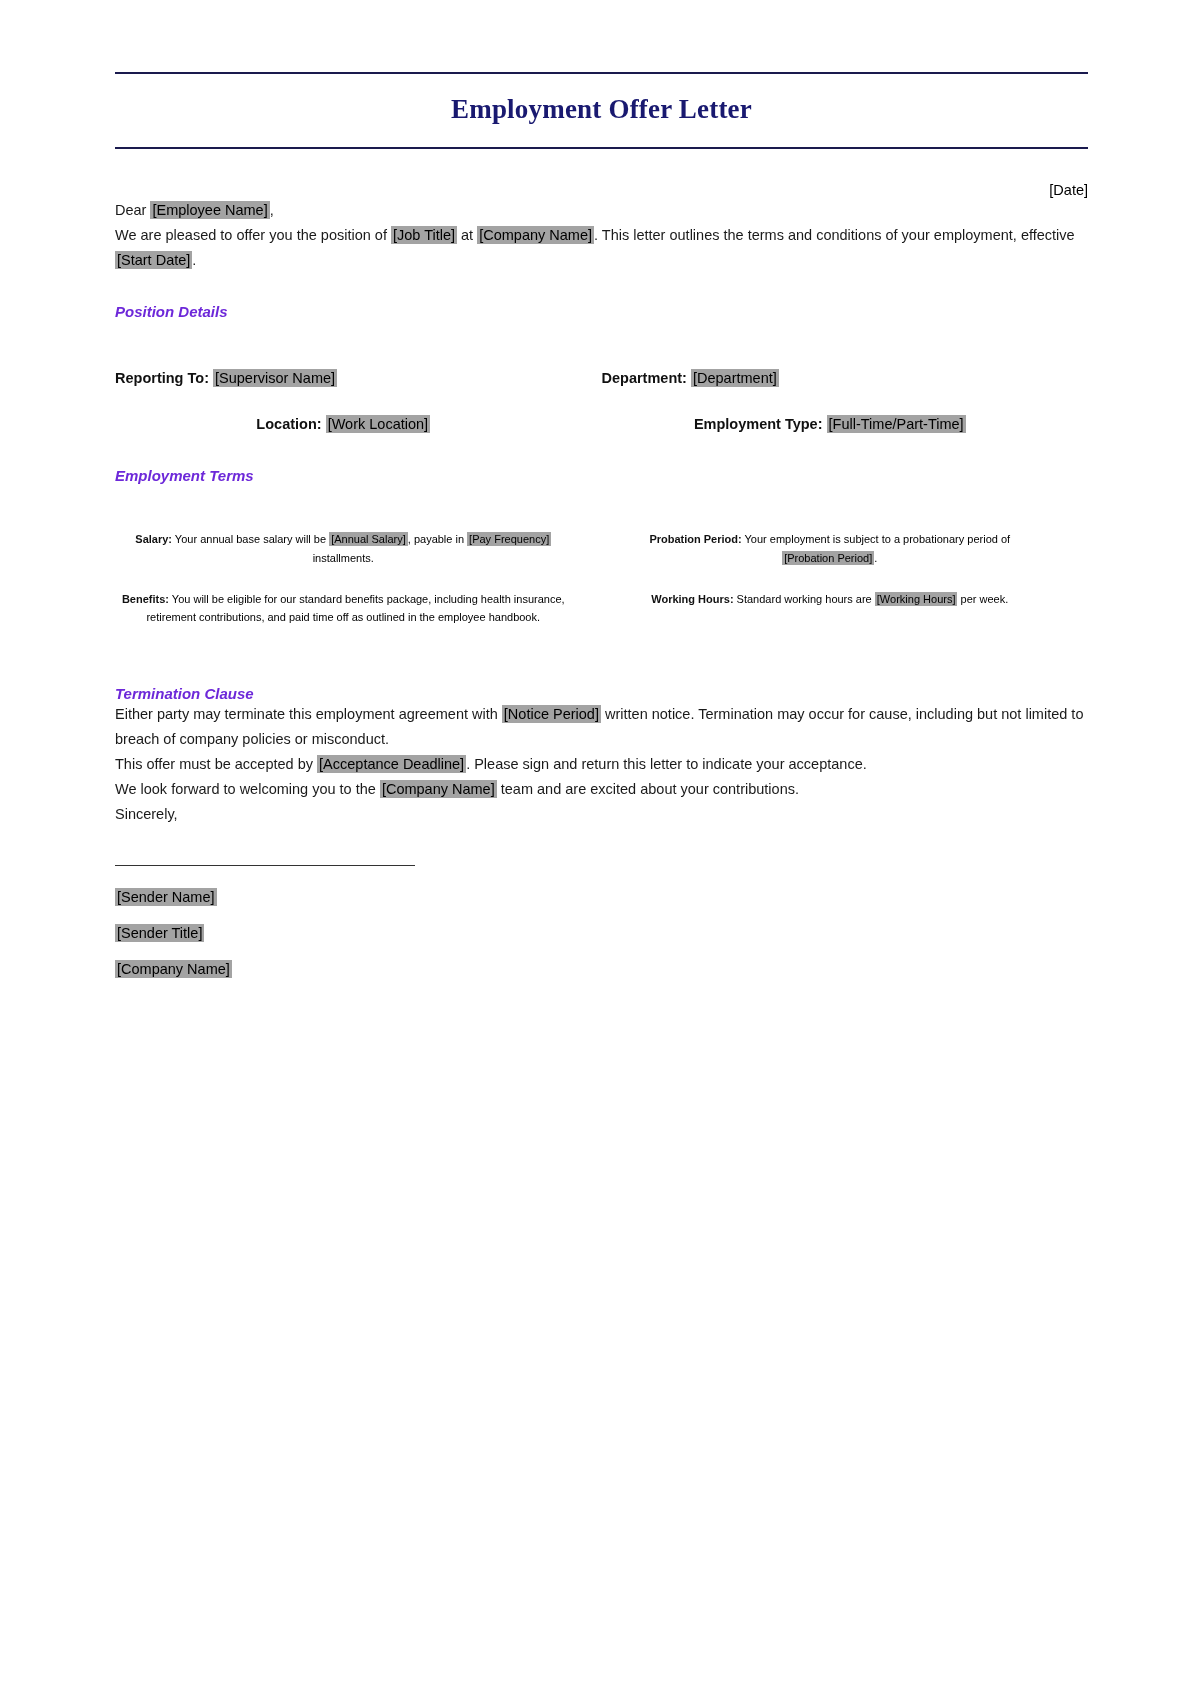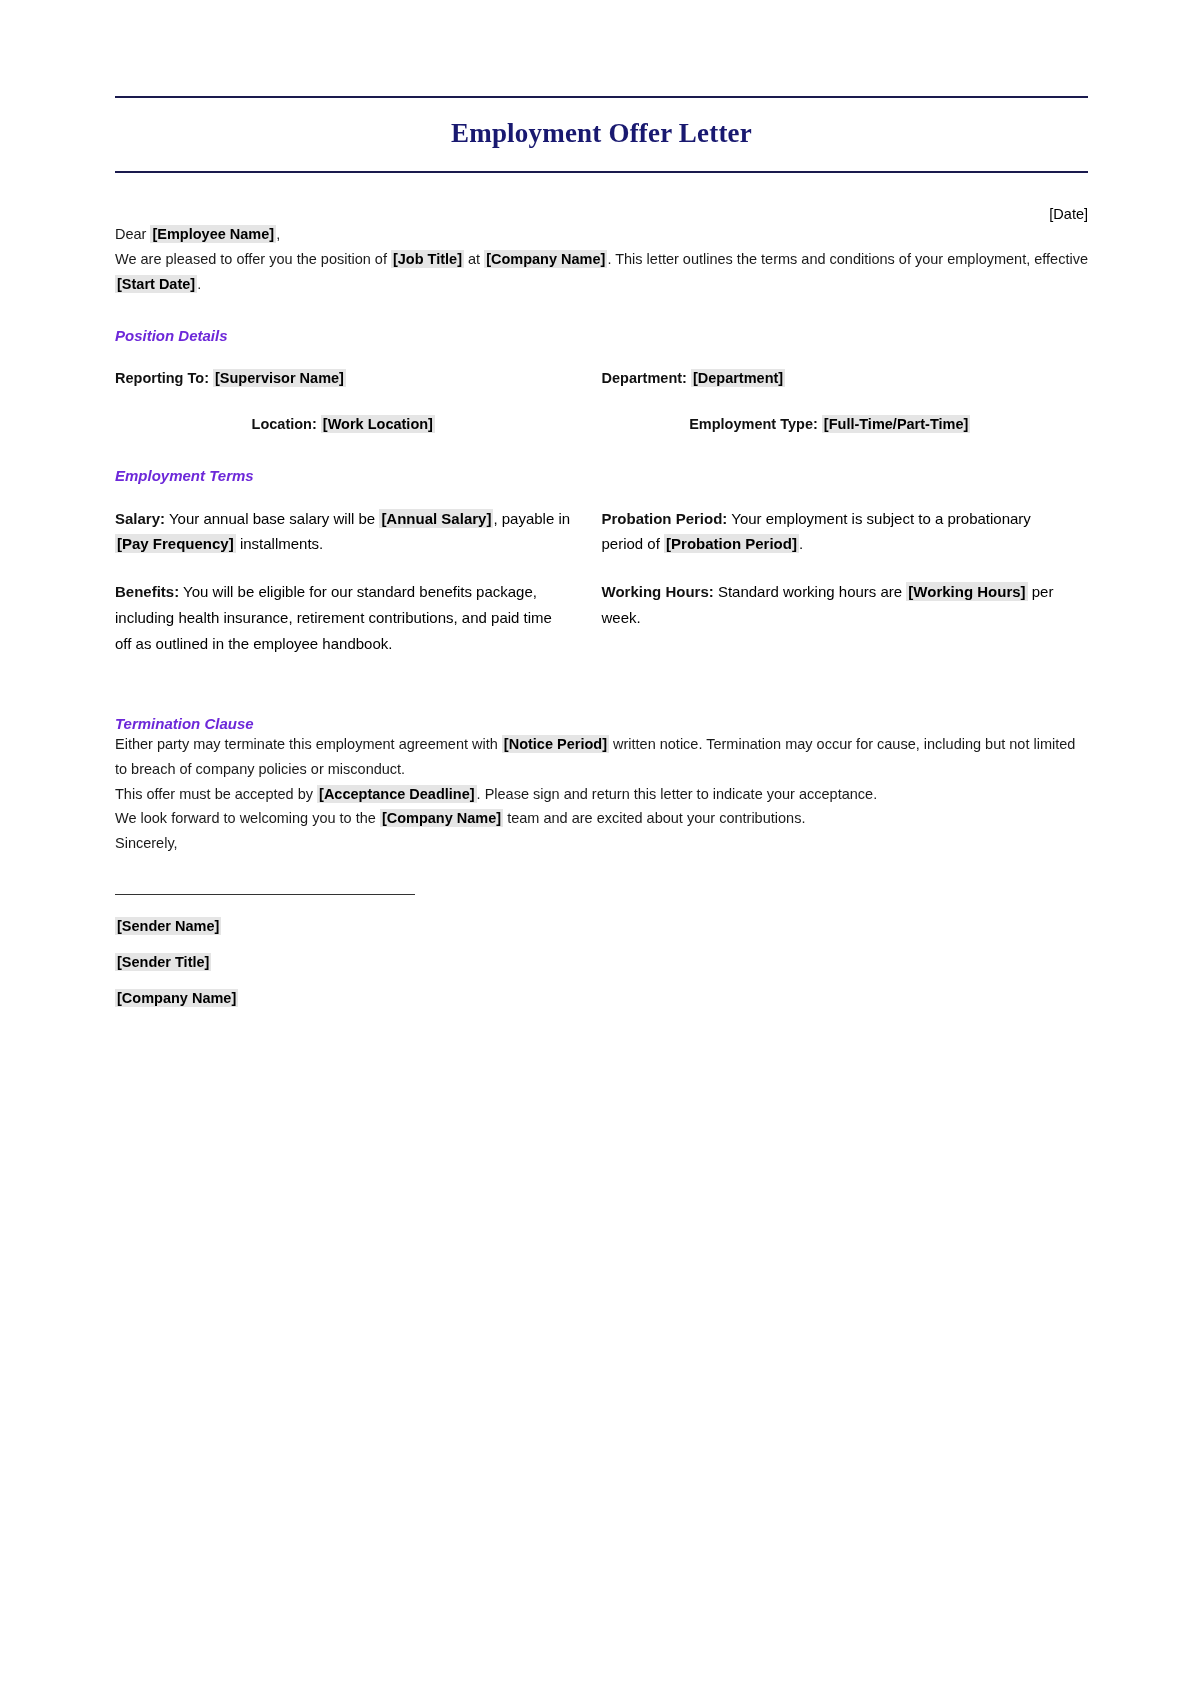--- a/index.html
+++ b/index.html
@@ -14,21 +14,21 @@
     color: #000000;
     position: relative;
   }
   .page {
     position: absolute;
     left: 0; top: 0;
     width: 1200px;
     height: 1697px;
     background: #ffffff;
     box-sizing: border-box;
-    padding: 96px 112px 0 115px;
+    padding: 72px 112px 0 115px;
   }
   .title-rule {
     border-top: 2px solid #1a1a4e;
     width: 100%;
   }
   .doc-title {
     text-align: center;
     color: #191970;
     font-family: "Liberation Serif", serif;
     font-weight: bold;
@@ -57,40 +57,40 @@
   .section-heading {
     font-family: "Liberation Sans", sans-serif;
     font-style: italic;
     font-weight: bold;
     font-size: 15px;
     color: #6d28d9;
     margin-top: 30px;
     margin-bottom: 0;
   }
   .hl {
-    background: #e5e5e5;
+    background: #a3a3a3;
     color: #000000;
     padding: 1px 2px;
     white-space: nowrap;
-    font-weight: bold;
   }
   b.lbl { font-weight: bold; color: #111; }
   .two-col {
     display: flex;
     gap: 0px;
     margin-top: 22px;
   }
   .col {
     width: 50%;
     box-sizing: border-box;
     padding-right: 30px;
+    margin-top: 24px;
   }
   .col .row { font-size: 14.5px; line-height: 1.72; margin: 0 0 21px 0; }
   .col .row:last-child { margin-bottom: 0; text-align: center; }
-  .terms-col p { font-size: 15px; line-height: 1.72; margin: 0 0 22px 0; }
+  .terms-col p { font-size: 11px; line-height: 1.72; margin: 0 0 22px 0; text-align: center; }
   .terms-col p:last-child { margin-bottom: 0; }
   .sig-line {
     margin-top: 38px;
     border-bottom: 1.6px solid #333;
     width: 300px;
     height: 0;
   }
   .sig-block { margin-top: 23px; }
   .sig-block div { margin-bottom: 20px; font-size: 14.5px; }
   .sig-block div:last-child { margin-bottom: 0; }

